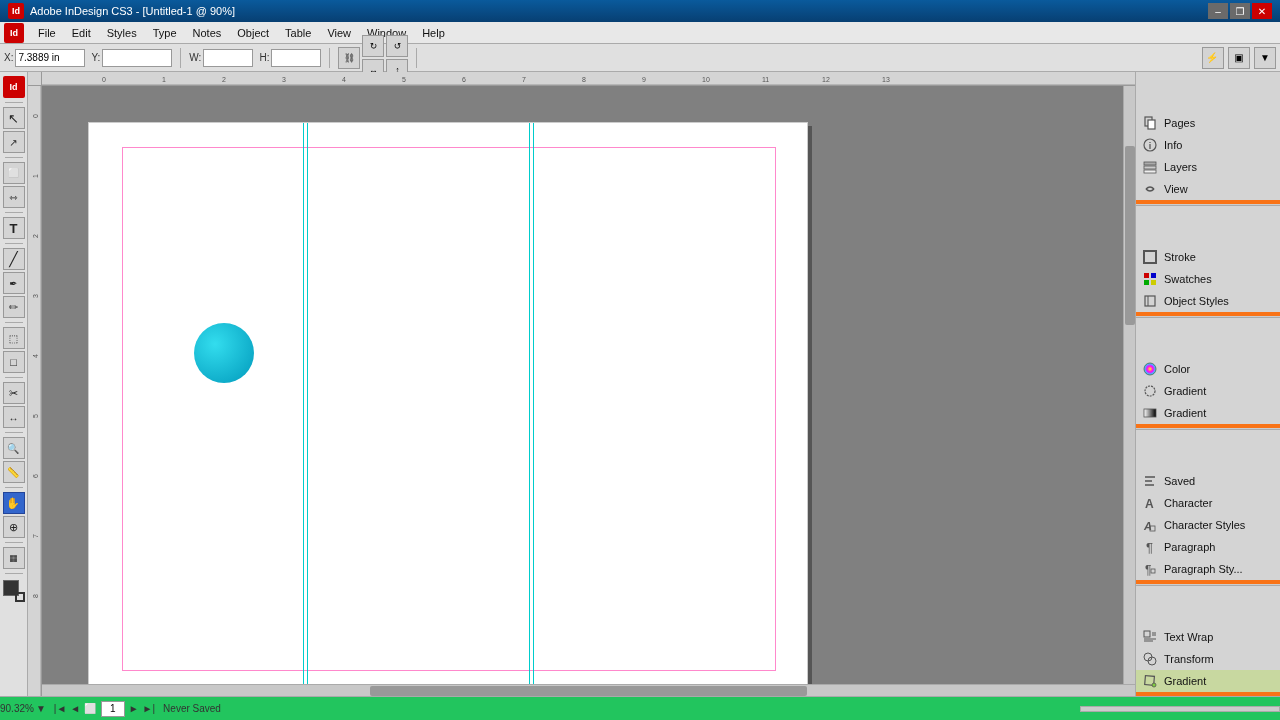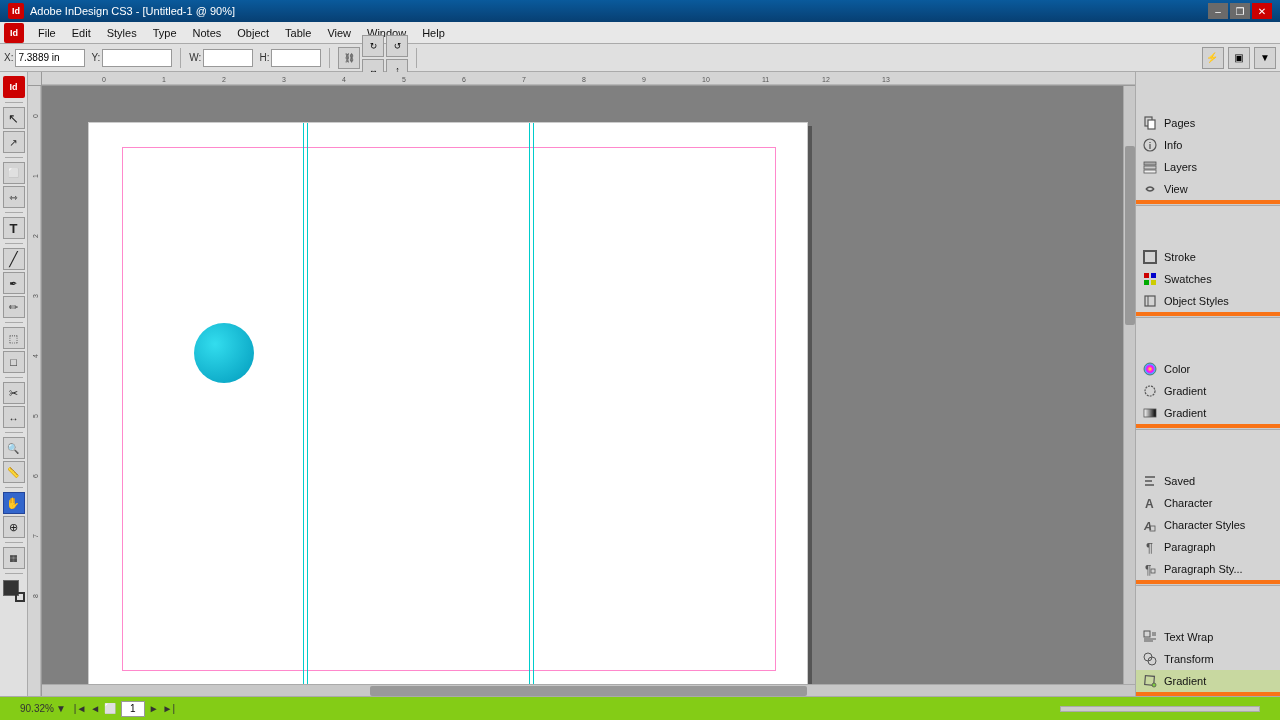--- a/index.html
+++ b/index.html
@@ -91,22 +91,22 @@
     .panel-item {
       height: 22px; display: flex; align-items: center; padding: 0 6px; gap: 6px;
       cursor: pointer; background: #d4d4d4;
     }
     .panel-item .item-icon { width: 16px; height: 16px; display: flex; align-items: center; justify-content: center; flex-shrink: 0; }
     .panel-item .item-label { font-size: 11px; color: #111; }
     .panel-divider { height: 8px; background: #b8b8b8; border-bottom: 1px solid #aaa; border-top: 1px solid #ccc; }
 
     
     #status-bar {
-      width: 100%; height: 24px; background: #84cc16;
-      display: flex; align-items: center; padding: 0 20px; gap: 8px;
+      width: 100%; height: 24px; background: #22c55e;
+      display: flex; align-items: center; padding: 0 0; gap: 8px;
       border-top: 1px solid #aaa; font-size: 10px; color: #333;
     }
     .status-zoom { display: flex; align-items: center; gap: 2px; }
     .status-arrow { cursor: pointer; font-size: 10px; }
     .status-progress { flex: 1; display: flex; align-items: center; gap: 4px; }
     .status-pages { display: flex; align-items: center; gap: 4px; }
     .page-nav-btn { cursor: pointer; font-size: 10px; }
 
     
     #scroll-h { position: absolute; bottom: 0; left: 14px; right: 0; height: 12px; background: #c8c8c8; border-top: 1px solid #aaa; }
@@ -499,16 +499,19 @@
     <span class="status-arrow">▼</span>
   </div>
   <div class="status-pages">
     <span class="page-nav-btn">|◄</span>
     <span class="page-nav-btn">◄</span>
     <span style="font-size:10px">⬜</span>
     <input type="text" style="width: 24px; height: 16px; font-size: 10px; text-align: center; border: 1px solid rgb(153, 153, 153);" value="1">
     <span class="page-nav-btn">►</span>
     <span class="page-nav-btn">►|</span>
   </div>
+  <div class="status-progress">
+    <span>Never Saved</span>
+  </div>
   <div style="margin-left:auto;display:flex;gap:8px;align-items:center">
     <div style="width:200px;height:6px;background:#ccc;border:1px solid #aaa"></div>
   </div>
 </div>
 
 </body></html>

